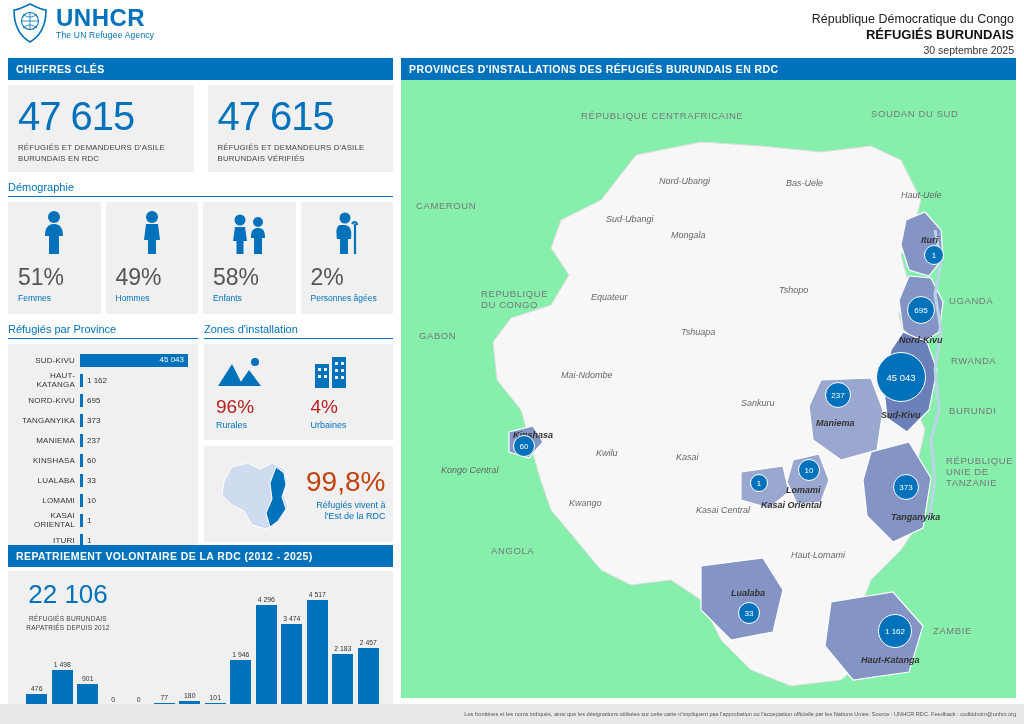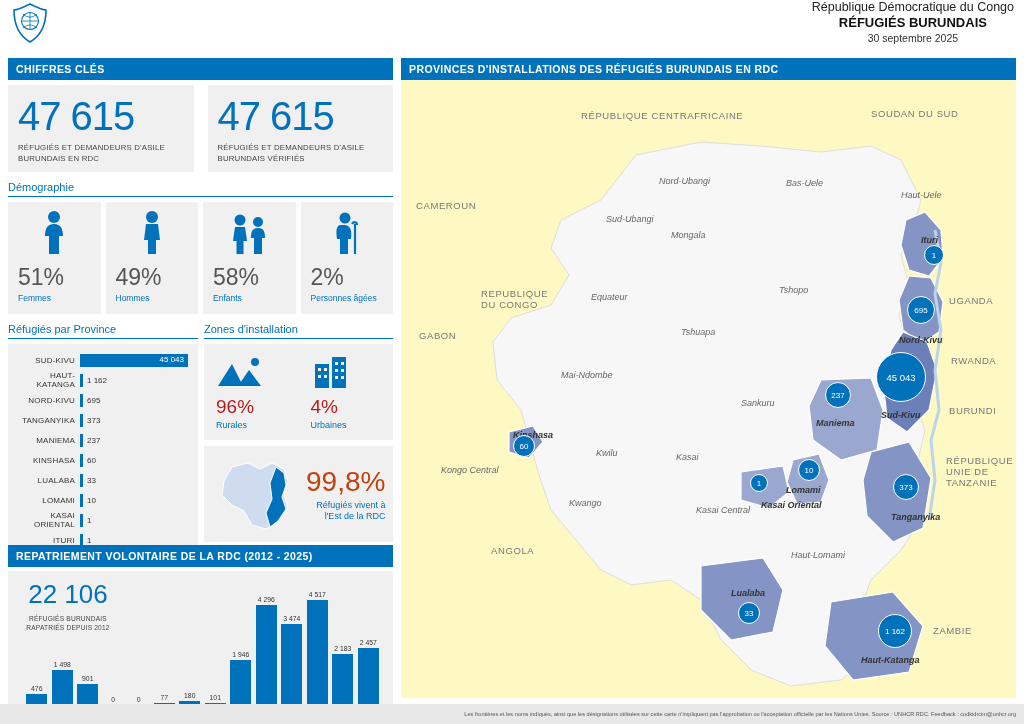--- a/index.html
+++ b/index.html
@@ -12,21 +12,21 @@
     color: #333;
   }
 
   
   #header { position: absolute; left: 0; top: 0; width: 1024px; height: 46px; background: #fff; }
   #logo-block { position: absolute; left: 10px; top: 2px; display: flex; align-items: center; gap: 6px; }
   #unhcr-emblem { width: 40px; height: 42px; position: relative; }
   #unhcr-wordmark { line-height: 1; }
   #unhcr-name { font-size: 24px; font-weight: bold; color: #0072bc; letter-spacing: .5px; }
   #unhcr-tag { font-size: 8.5px; color: #0072bc; letter-spacing: .2px; margin-top: 1px; }
-  #header-right { position: absolute; right: 10px; top: 0; text-align: center; }
+  #header-right { position: absolute; right: 10px; top: 12px; text-align: right; }
   #header-country { font-size: 12.5px; color: #222; }
   #header-title { font-size: 13px; font-weight: bold; color: #111; margin-top: 1px; }
   #header-date { font-size: 10.5px; color: #333; margin-top: 2px; }
 
   
   .section-bar {
     background: #0072bc; color: #fff;
     font-size: 10.5px; font-weight: bold; letter-spacing: .4px;
     padding: 5px 8px;
   }
@@ -80,21 +80,21 @@
   #repat-chart { position: absolute; left: 6px; right: 4px; top: 22px; bottom: 18px; }
   .rp-bar-col { position: absolute; bottom: 0; width: 21px; text-align: center; }
   .rp-bar { background: #0072bc; width: 21px; position: absolute; bottom: 0; left: 0; }
   .rp-val { position: absolute; width: 30px; left: -4.5px; font-size: 6.8px; color: #333; text-align: center; }
   #rp-axis { position: absolute; left: 6px; right: 4px; bottom: 14px; border-top: 1px solid #999; }
   #rp-labels { position: absolute; left: 6px; right: 4px; bottom: 2px; height: 12px; }
   .rp-xlabel { position: absolute; width: 30px; text-align: center; font-size: 7px; color: #333; }
 
   
   #map-panel { position: absolute; left: 401px; top: 58px; width: 615px; height: 640px; }
-  #map-canvas { position: absolute; left: 0; top: 22px; width: 615px; height: 618px; background: #fef9c3; overflow: hidden; }
+  #map-canvas { position: absolute; left: 0; top: 22px; width: 615px; height: 618px; background: #86efac; overflow: hidden; }
   .map-label { position: absolute; font-size: 9px; color: #666; font-style: italic; white-space: nowrap; }
   .map-label.country { font-style: normal; color: #777; letter-spacing: .6px; font-size: 9.5px; }
   .map-label.province-dark { color: #333; font-weight: bold; font-style: italic; }
   .bubble {
     position: absolute; border-radius: 50%; background: #0072bc; color: #fff;
     display: flex; align-items: center; justify-content: center;
     font-size: 8px; border: 1.5px solid #fff;
   }
   .bubble.big { font-size: 9.5px; }
 
@@ -112,20 +112,24 @@
 <div id="header">
   <div id="logo-block">
     <div id="unhcr-emblem">
       <svg width="40" height="42" viewBox="0 0 40 42">
         <path d="M20 2 C12 6 6 8 4 8 C4 20 8 33 20 40 C32 33 36 20 36 8 C34 8 28 6 20 2 Z" fill="none" stroke="#0072bc" stroke-width="1.6"></path>
         <circle cx="20" cy="19" r="8.5" fill="none" stroke="#0072bc" stroke-width="1.1"></circle>
         <path d="M20 10.5 L20 27.5 M11.5 19 L28.5 19" stroke="#0072bc" stroke-width="0.8"></path>
         <path d="M13 12 C17 16 23 16 27 12" fill="none" stroke="#0072bc" stroke-width="0.8"></path>
         <path d="M13 26 C17 22 23 22 27 26" fill="none" stroke="#0072bc" stroke-width="0.8"></path>
       </svg>
+    </div>
+    <div id="unhcr-wordmark">
+      <div id="unhcr-name">UNHCR</div>
+      <div id="unhcr-tag">The UN Refugee Agency</div>
     </div>
   </div>
   <div id="header-right">
     <div id="header-country">République Démocratique du Congo</div>
     <div id="header-title">RÉFUGIÉS BURUNDAIS</div>
     <div id="header-date">30 septembre 2025</div>
   </div>
 </div>
 
 <div id="left-col">

